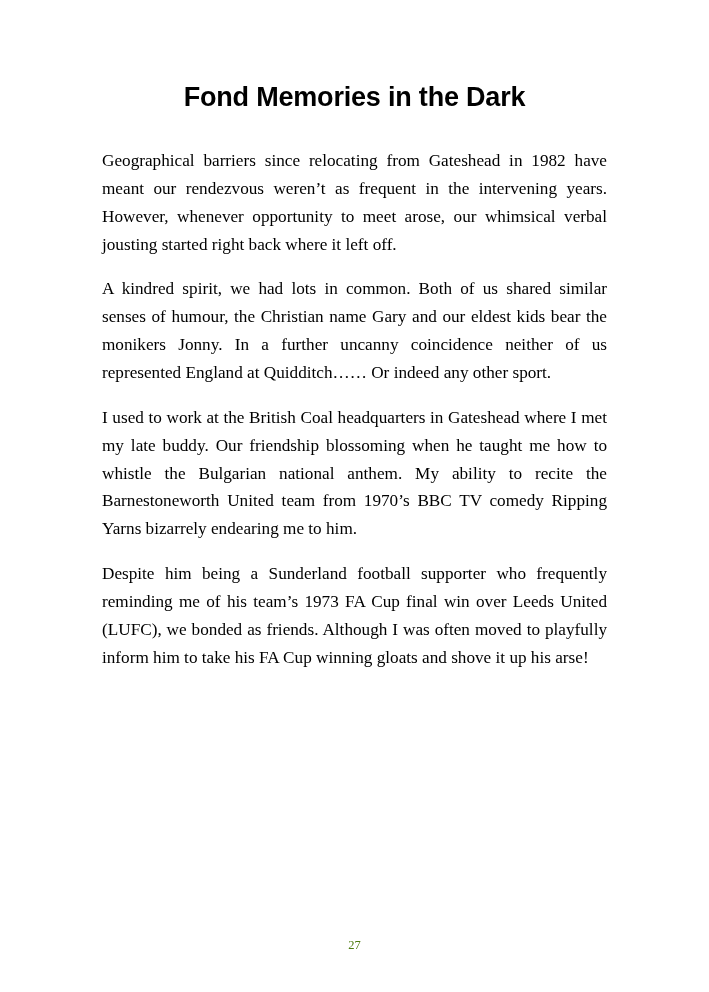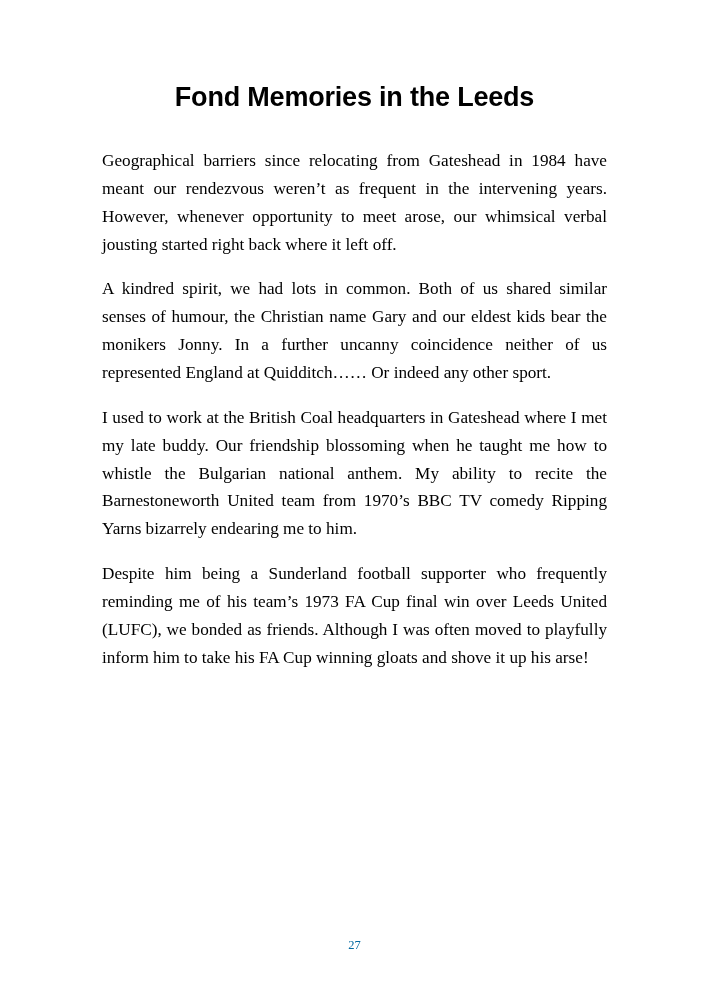--- a/index.html
+++ b/index.html
@@ -47,32 +47,32 @@
   .para:last-child {
     margin-bottom: 10px;
   }
   .page-number {
     position: absolute;
     left: 0;
     right: 0;
     top: 938px;
     text-align: center;
     font-size: 12.5px;
-    color: #0369a1;
+    color: #4d7c0f;
   }
 </style>
 </head>
 <body>
 
 <div class="page">
 
-  <h1 class="page-title">Fond Memories in the Leeds</h1>
+  <h1 class="page-title">Fond Memories in the Dark</h1>
 
   <div class="body-block">
-    <p class="para">Geographical barriers since relocating from Gateshead in 1984 have meant our rendezvous weren’t as frequent in the intervening years. However, whenever opportunity to meet arose, our whimsical verbal jousting started right back where it left off.</p>
+    <p class="para">Geographical barriers since relocating from Gateshead in 1982 have meant our rendezvous weren’t as frequent in the intervening years. However, whenever opportunity to meet arose, our whimsical verbal jousting started right back where it left off.</p>
     <p class="para">A kindred spirit, we had lots in common. Both of us shared similar senses of humour, the Christian name Gary and our eldest kids bear the monikers Jonny. In a further uncanny coincidence neither of us represented England at Quidditch…… Or indeed any other sport.</p>
     <p class="para">I used to work at the British Coal headquarters in Gateshead where I met my late buddy. Our friendship blossoming when he taught me how to whistle the Bulgarian national anthem. My ability to recite the Barnestoneworth United team from 1970’s BBC TV comedy Ripping Yarns bizarrely endearing me to him.</p>
     <p class="para">Despite him being a Sunderland football supporter who frequently reminding me of his team’s 1973 FA Cup final win over Leeds United (LUFC), we bonded as friends. Although I was often moved to playfully inform him to take his FA Cup winning gloats and shove it up his arse!</p>
   </div>
 
   <div class="page-number">27</div>
 
 </div>
 
 </body></html>

